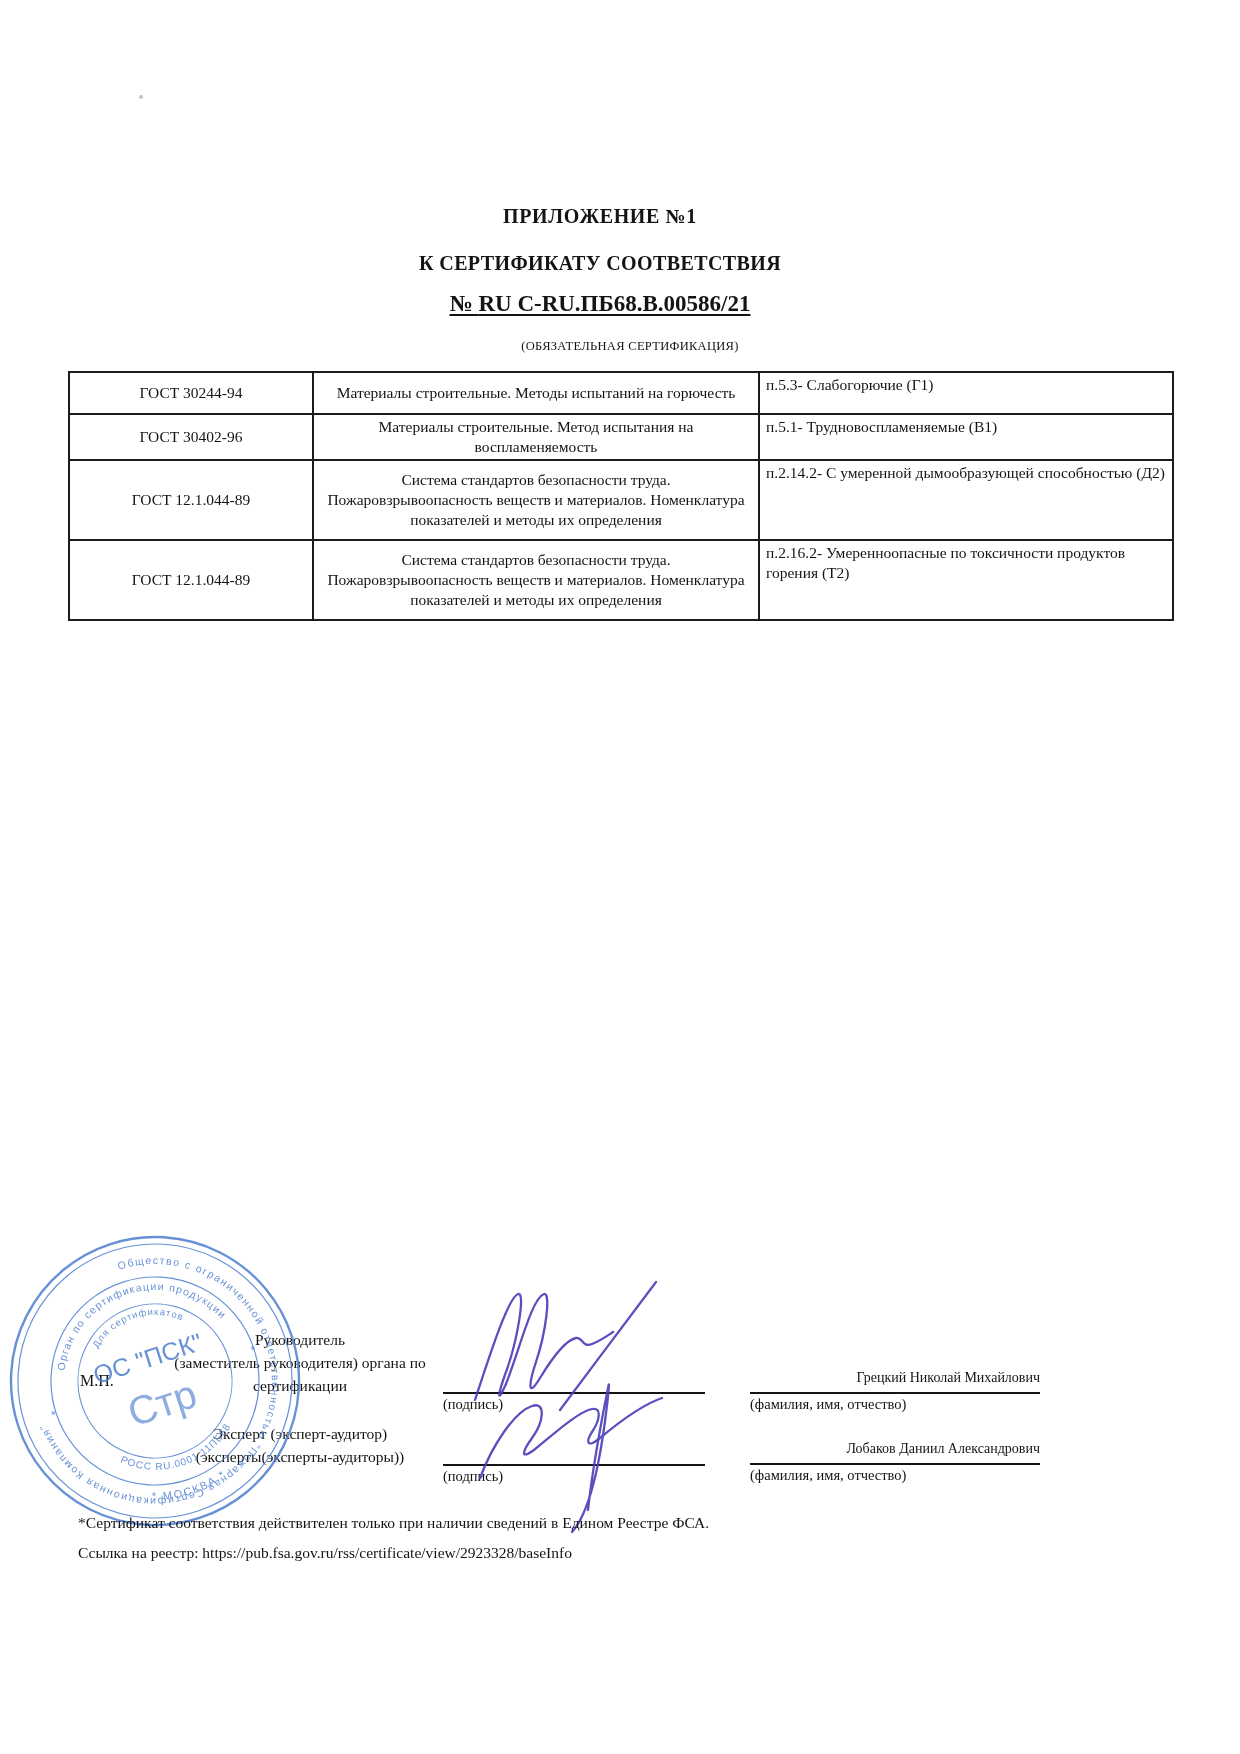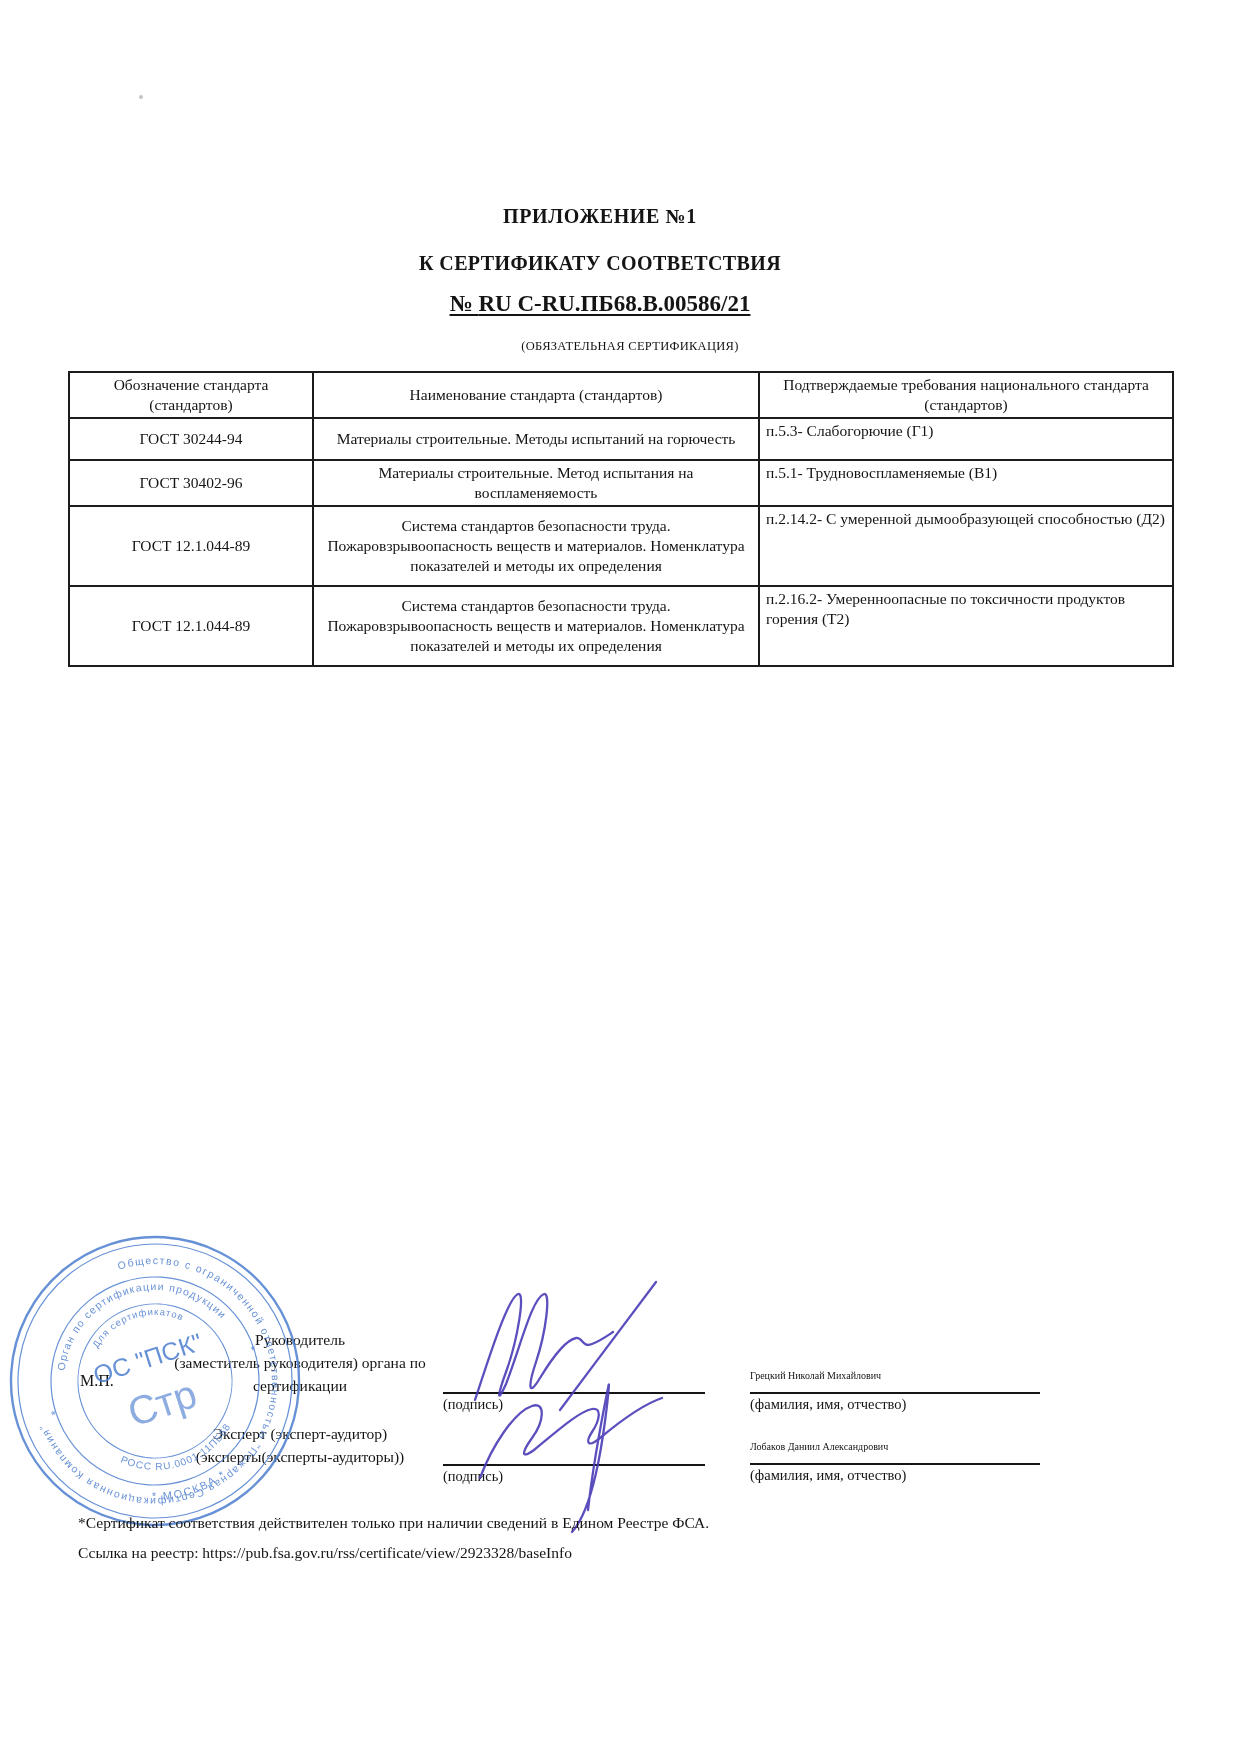--- a/index.html
+++ b/index.html
@@ -34,21 +34,21 @@
   .sigline { position:absolute; height:0; border-bottom:2px solid #151515; }
   .l1 { left:443px; top:242px; width:262px; }
   .l2 { left:443px; top:314px; width:262px; }
   .l3 { left:750px; top:242px; width:290px; }
   .l4 { left:750px; top:313px; width:290px; }
   .cap { position:absolute; text-align:left; font-size:14.5px;font-family:Liberation Serif, serif; }
   .cap-p1 { left:443px; top:246px; width:262px; }
   .cap-p2 { left:443px; top:318px; width:262px; }
   .cap-f1 { left:750px; top:246px; width:290px; }
   .cap-f2 { left:750px; top:317px; width:290px; }
-  .nm { position:absolute; text-align:left; font-size:10px;font-family:Liberation Serif, serif; }
+  .nm { position:absolute; text-align:right; font-size:14px;font-family:Liberation Serif, serif; }
   .nm1 { left:750px; top:220px; width:290px; }
   .nm2 { left:750px; top:291px; width:290px; }
 
   .footer { position:absolute; left:78px; top:1508px; width:1100px; font-size:15.5px; line-height:30px; }
 
   .stamp-wrap { position:absolute; left:0px; top:1226px; width:310px; height:310px; }
   .sig-wrap { position:absolute; left:420px; top:1258px; width:330px; height:300px; }
 </style>
 </head>
 <body>
@@ -62,25 +62,20 @@
   <div class="t4">(ОБЯЗАТЕЛЬНАЯ СЕРТИФИКАЦИЯ)</div>
 </div>
 
 <table class="std">
   <colgroup>
       <col style="width:244px">
       <col style="width:446px">
       <col style="width:414px">
     </colgroup>
   <tbody>
-      <tr>
-    <th>Обозначение стандарта (стандартов)</th>
-    <th>Наименование стандарта (стандартов)</th>
-    <th>Подтверждаемые требования национального стандарта (стандартов)</th>
-  </tr>
   <tr class="h2">
     <td class="c-std">ГОСТ 30244-94</td>
     <td class="c-name">Материалы строительные. Методы испытаний на горючесть</td>
     <td class="c-req">п.5.3- Слабогорючие (Г1)</td>
   </tr>
   <tr class="h2">
     <td class="c-std">ГОСТ 30402-96</td>
     <td class="c-name">Материалы строительные. Метод испытания на воспламеняемость</td>
     <td class="c-req">п.5.1- Трудновоспламеняемые (В1)</td>
   </tr>

